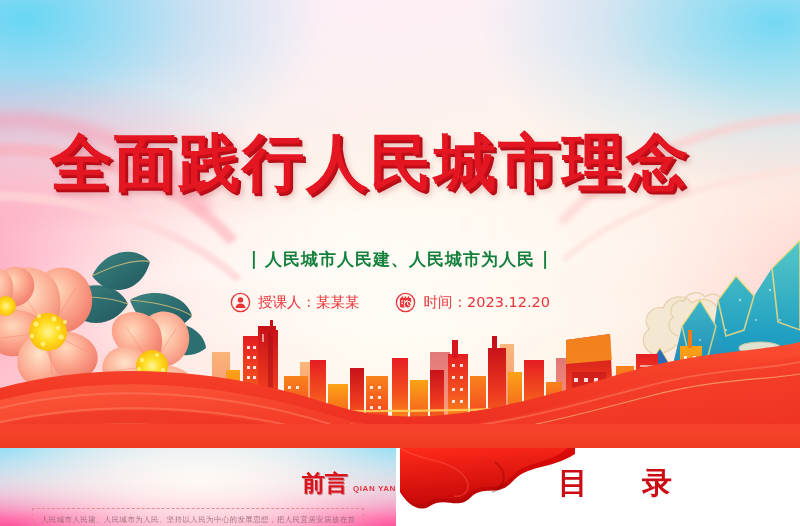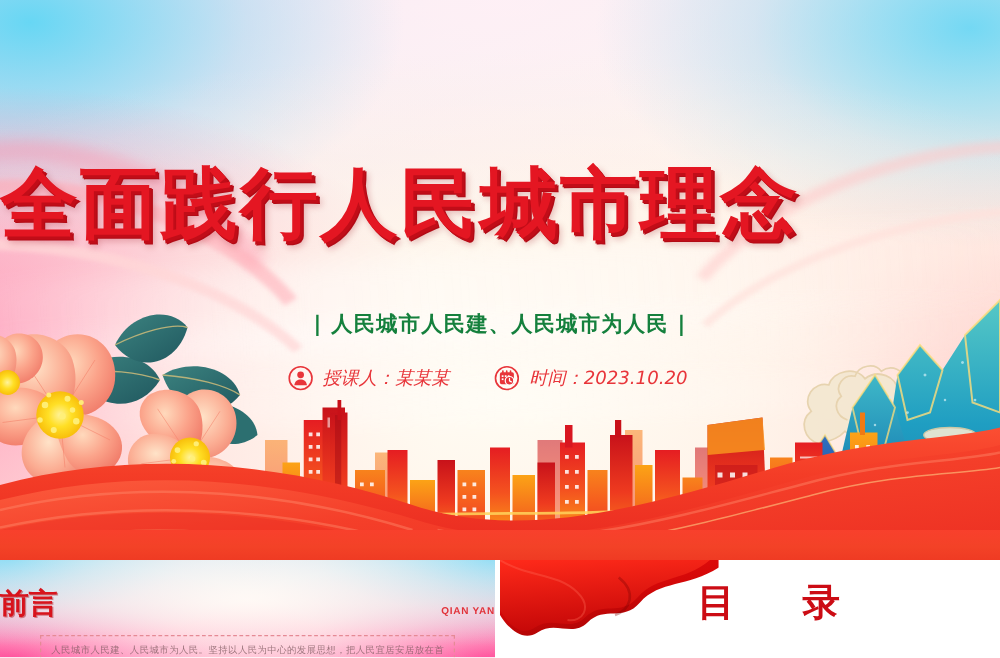--- a/index.html
+++ b/index.html
@@ -43,38 +43,38 @@
   .sw2 { left:-190px; top:196px; width:470px; height:240px;
          border-width:9px; border-top-color:rgba(255,215,215,.75); transform:rotate(10deg); filter:blur(1.6px); }
   .sw3 { left:-120px; top:120px; width:360px; height:230px;
          border-width:16px; border-top-color:rgba(255,140,165,.38); transform:rotate(18deg); filter:blur(5px); }
   .sw4 { right:-200px; top:120px; width:480px; height:280px;
          border-width:10px; border-top-color:rgba(255,200,200,.55); transform:rotate(-14deg); filter:blur(2.5px); }
   .sw5 { right:-240px; top:170px; width:520px; height:250px;
          border-width:7px; border-top-color:rgba(255,225,220,.7); transform:rotate(-10deg); filter:blur(1.8px); }
 
   
-  .title-wrap { position:absolute; left:0; top:132px; width:740px; text-align:left; }
+  .title-wrap { position:absolute; left:0; top:132px; width:740px; text-align:center; }
   .main-title {
     font-family:"DejaVu Sans","Liberation Sans",sans-serif;
     font-size:62px; font-weight:bold; letter-spacing:2px; line-height:1;
     color:#e41622;
     text-shadow:
        2px 2px 0 #c10d18, 3px 3px 0 #b20b16, 4px 5px 6px rgba(150,10,20,.28);
     white-space:nowrap;
   }
   .subtitle {
     position:absolute; left:0; top:248px; width:800px; text-align:center;
     font-family:"DejaVu Sans","Liberation Sans",sans-serif;
     font-size:17px; font-weight:bold; letter-spacing:1px; color:#15803d;
     white-space:nowrap;
   }
   .meta-row {
     position:absolute; left:0; top:292px; width:780px;
-    display:flex; justify-content:center; align-items:center; gap:36px;font-style:italic;
+    display:flex; justify-content:center; align-items:center; gap:36px;
   }
   .meta-item { display:flex; align-items:center; gap:7px; }
   .meta-text {
     font-family:"DejaVu Sans","Liberation Sans",sans-serif;
     font-size:14.5px; color:#e8353a; font-weight:500; white-space:nowrap;
   }
   .meta-ico { width:21px; height:21px; display:block; flex:0 0 21px; }
 
   
   .scenery { position:absolute; left:0; top:0; width:800px; height:448px; }
@@ -88,21 +88,21 @@
     background:
       radial-gradient(100% 120% at 50% 40%, rgba(255,250,246,.95) 0%, rgba(255,244,240,.5) 40%, rgba(255,255,255,0) 70%),
       radial-gradient(70% 110% at 2% 0%, rgba(120,215,245,.95) 0%, rgba(180,220,240,.4) 50%, rgba(255,255,255,0) 80%),
       radial-gradient(70% 110% at 99% 0%, rgba(120,215,245,.9) 0%, rgba(180,222,240,.38) 50%, rgba(255,255,255,0) 80%),
       radial-gradient(80% 120% at 3% 100%, rgba(255,70,150,.92) 0%, rgba(255,140,180,.45) 50%, rgba(255,255,255,0) 82%),
       radial-gradient(80% 120% at 98% 100%, rgba(255,70,150,.9) 0%, rgba(255,140,180,.42) 50%, rgba(255,255,255,0) 82%),
       linear-gradient(180deg,#dff0f8 0%, #fdf3ef 45%, #ffd7e6 100%);
   }
 
   .qy-wrap { position:absolute; left:0; top:24px; width:396px; text-align:center;
-             display:flex; align-items:flex-end; justify-content:space-between; gap:5px; }
+             display:flex; align-items:flex-end; justify-content:flex-end; gap:5px; }
   .qy-cn {
     font-family:"DejaVu Sans","Liberation Sans",sans-serif;
     font-size:23px; font-weight:bold; color:#d8131c; line-height:1;
     text-shadow:1px 1px 0 rgba(170,12,20,.45);
   }
   .qy-en {
     font-family:Liberation Sans, sans-serif;
     font-size:8px; font-weight:bold; color:#e2333b; letter-spacing:.6px;
     line-height:1; padding-bottom:2px;
   }
@@ -496,21 +496,21 @@
             <rect x="10.1" y="9.4" width="1.6" height="1.6"></rect>
             <rect x="12.9" y="9.4" width="1.6" height="1.6"></rect>
             <rect x="7.3" y="12.2" width="1.6" height="1.6"></rect>
           </g>
           <circle cx="14.4" cy="14.4" r="3.9" fill="#e8353a" stroke="#ffffff" stroke-width="1.1"></circle>
           <path d="M14.4 12.3 L14.4 14.5 L16.1 15.4" fill="none" stroke="#ffffff" stroke-width="1.1" stroke-linecap="round"></path>
           <rect x="7.6" y="4.8" width="1.5" height="2.8" rx=".7" fill="#e8353a"></rect>
           <rect x="11.1" y="4.8" width="1.5" height="2.8" rx=".7" fill="#e8353a"></rect>
           <rect x="14.6" y="4.8" width="1.5" height="2.8" rx=".7" fill="#e8353a"></rect>
         </svg>
-        <span class="meta-text">时间：2023.10.20</span>
+        <span class="meta-text">时间：2023.12.20</span>
       </div>
 
     </div>
 
     <div class="hero-bottom-strip"></div>
   </div>
 
   <div class="thumbs">
 
     <div class="thumb-left">

